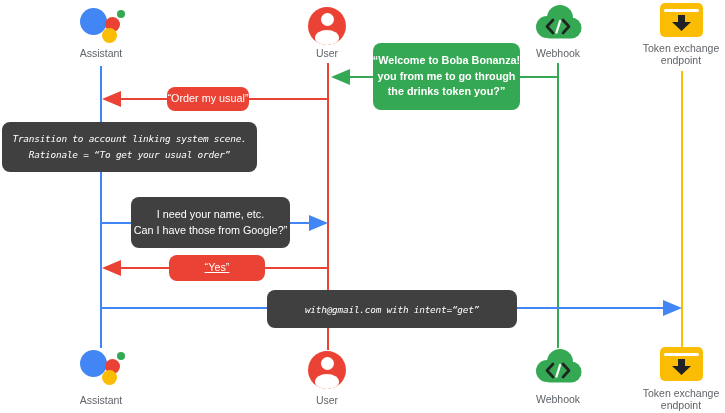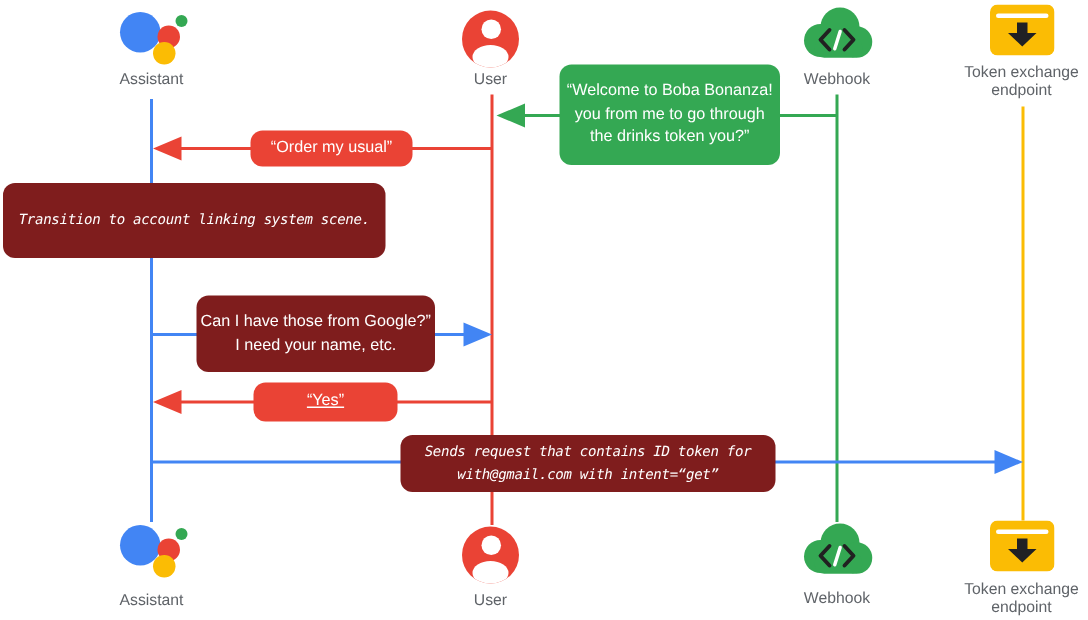--- a/index.html
+++ b/index.html
@@ -12,23 +12,23 @@
   .arrow{position:absolute;width:0;height:0;border-top:8px solid transparent;border-bottom:8px solid transparent;}
   .arrow.left{border-right:19px solid;}
   .arrow.right{border-left:19px solid;}
   .arrow.red-l{border-right-color:#ea4335;}
   .arrow.blue-r{border-left-color:#4285f4;}
   .arrow.green-l{border-right-color:#34a853;}
   .box{
     position:absolute;display:flex;flex-direction:column;align-items:center;justify-content:center;
     color:#fff;text-align:center;border-radius:8px;font-size:10.8px;line-height:15.5px;z-index:5;
   }
-  .box.blue{background:#7f1d1d;}
+  .box.blue{background:#404040;}
   .box.red{background:#ea4335;}
-  .box.green{background:#34a853;}
+  .box.green{background:#34a853;font-weight:bold;}
   .box.mono{font-family:"DejaVu Sans Mono",monospace;font-style:italic;font-size:9.4px;line-height:16px;letter-spacing:-0.2px;}
   .box .ln{white-space:nowrap;}
   .actor-label{
     position:absolute;color:#5f6368;font-size:10.5px;line-height:11.5px;font-weight:500;
     text-align:center;width:100px;z-index:4;
   }
   .assistant-icon{position:absolute;width:50px;height:45px;}
   .assistant-icon .c{position:absolute;border-radius:50%;}
   .a-blue{left:2px;top:2px;width:27px;height:27px;background:#4285f4;}
   .a-red{left:27px;top:11px;width:15px;height:15px;background:#ea4335;}
@@ -87,45 +87,45 @@
   <div class="hline z2" style="left:348px;top:76px;width:210px;background:#34a853;"></div>
   <div class="arrow left green-l z2" style="left:331px;top:69px;"></div>
   <div class="box green" style="left:373px;top:43px;width:147px;height:67px;">
     <div class="ln">“Welcome to Boba Bonanza!</div>
     <div class="ln">you from me to go through</div>
     <div class="ln">the drinks token you?”</div>
   </div>
 
   <div class="hline z2" style="left:120px;top:98px;width:208px;background:#ea4335;"></div>
   <div class="arrow left red-l z2" style="left:102px;top:91px;"></div>
-  <div class="box red" style="left:167px;top:87px;width:108px;height:24px;">
+  <div class="box red" style="left:167px;top:87px;width:82px;height:24px;">
     <div class="ln">“Order my usual”</div>
   </div>
 
   <div class="box blue mono" style="left:2px;top:122px;width:255px;height:50px;">
     <div class="ln">Transition to account linking system scene.</div>
+    <div class="ln">Rationale = “To get your usual order”</div>
   </div>
 
   <div class="hline z2" style="left:101px;top:222px;width:210px;background:#4285f4;"></div>
   <div class="arrow right blue-r z2" style="left:309px;top:215px;"></div>
   <div class="box blue" style="left:131px;top:197px;width:159px;height:51px;">
+    <div class="ln">I need your name, etc.</div>
     <div class="ln">Can I have those from Google?”</div>
-    <div class="ln">I need your name, etc.</div>
   </div>
 
   <div class="hline z2" style="left:120px;top:267px;width:208px;background:#ea4335;"></div>
   <div class="arrow left red-l z2" style="left:102px;top:260px;"></div>
   <div class="box red" style="left:169px;top:255px;width:96px;height:26px;text-decoration:underline;">
     <div class="ln">“Yes”</div>
   </div>
 
   <div class="hline z2" style="left:101px;top:307px;width:564px;background:#4285f4;"></div>
   <div class="arrow right blue-r z2" style="left:663px;top:300px;"></div>
   <div class="box blue mono" style="left:267px;top:290px;width:250px;height:38px;line-height:15px;">
-    <div class="ln">Sends request that contains ID token for</div>
     <div class="ln">with@gmail.com with intent=“get”</div>
   </div>
 
   <div class="assistant-icon" style="left:78px;top:348px;">
     <div class="c a-blue"></div>
     <div class="c a-red"></div>
     <div class="c a-green"></div>
     <div class="c a-yellow"></div>
   </div>
   <div class="actor-label" style="left:51px;top:395px;"><span>Assistant</span></div>

